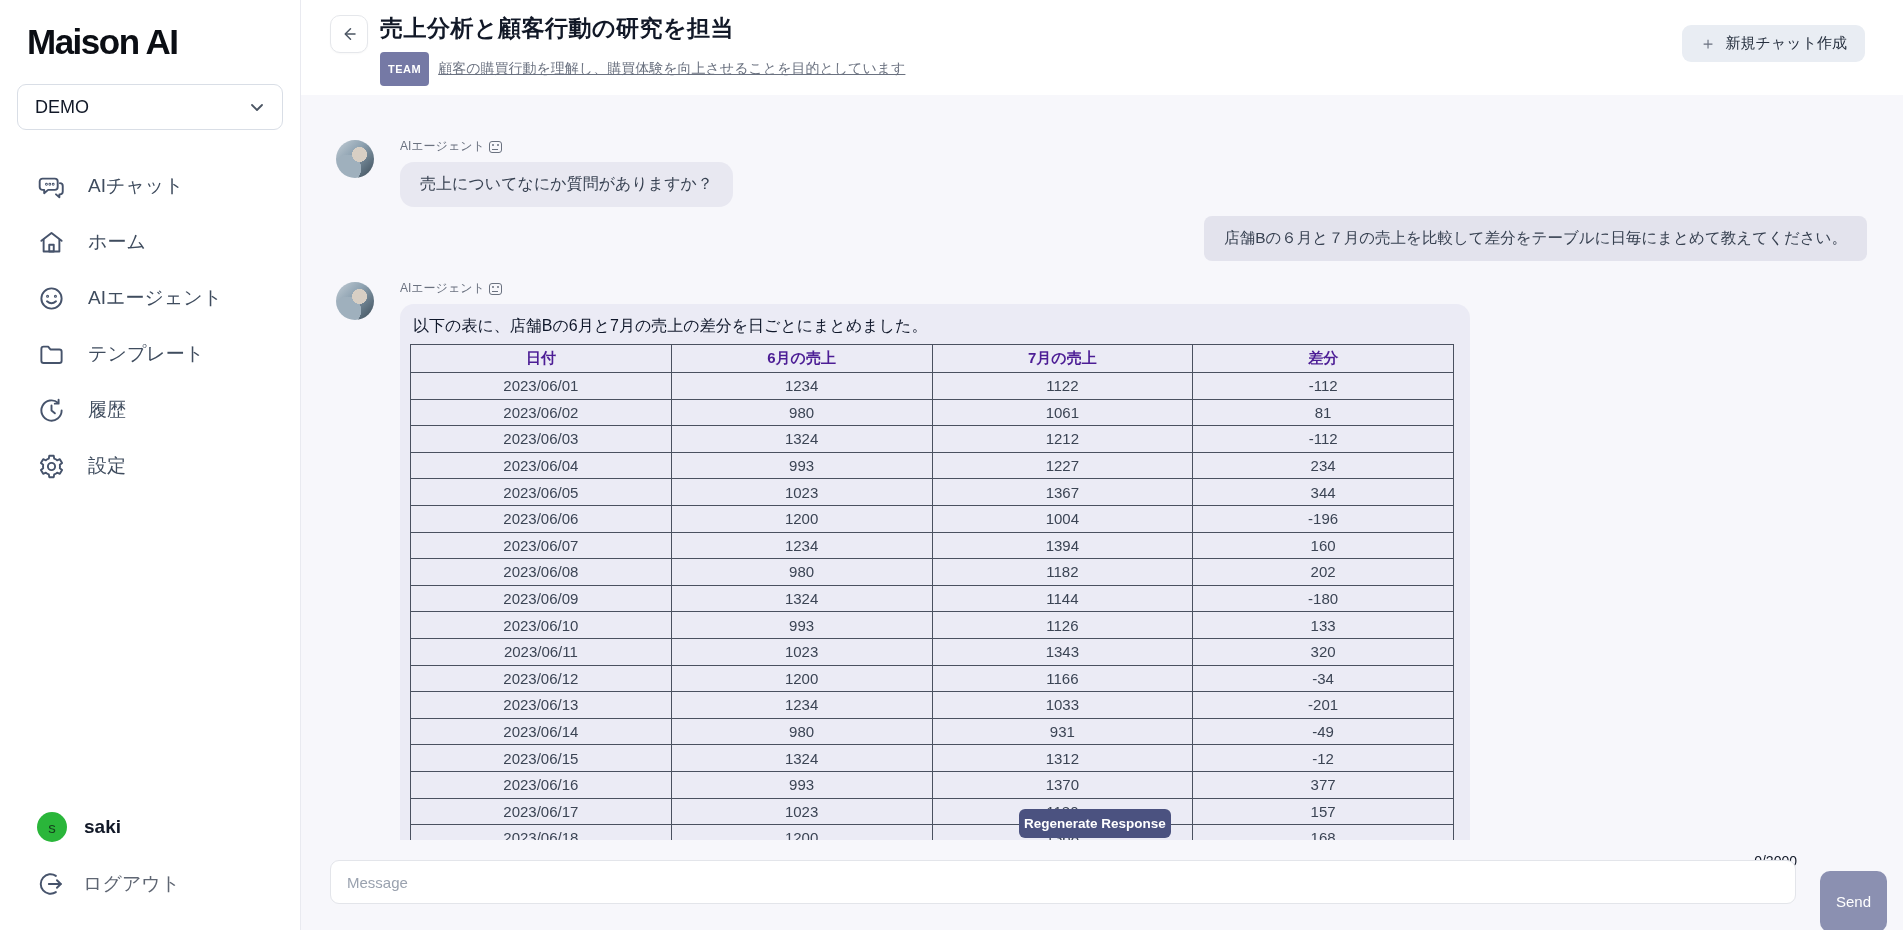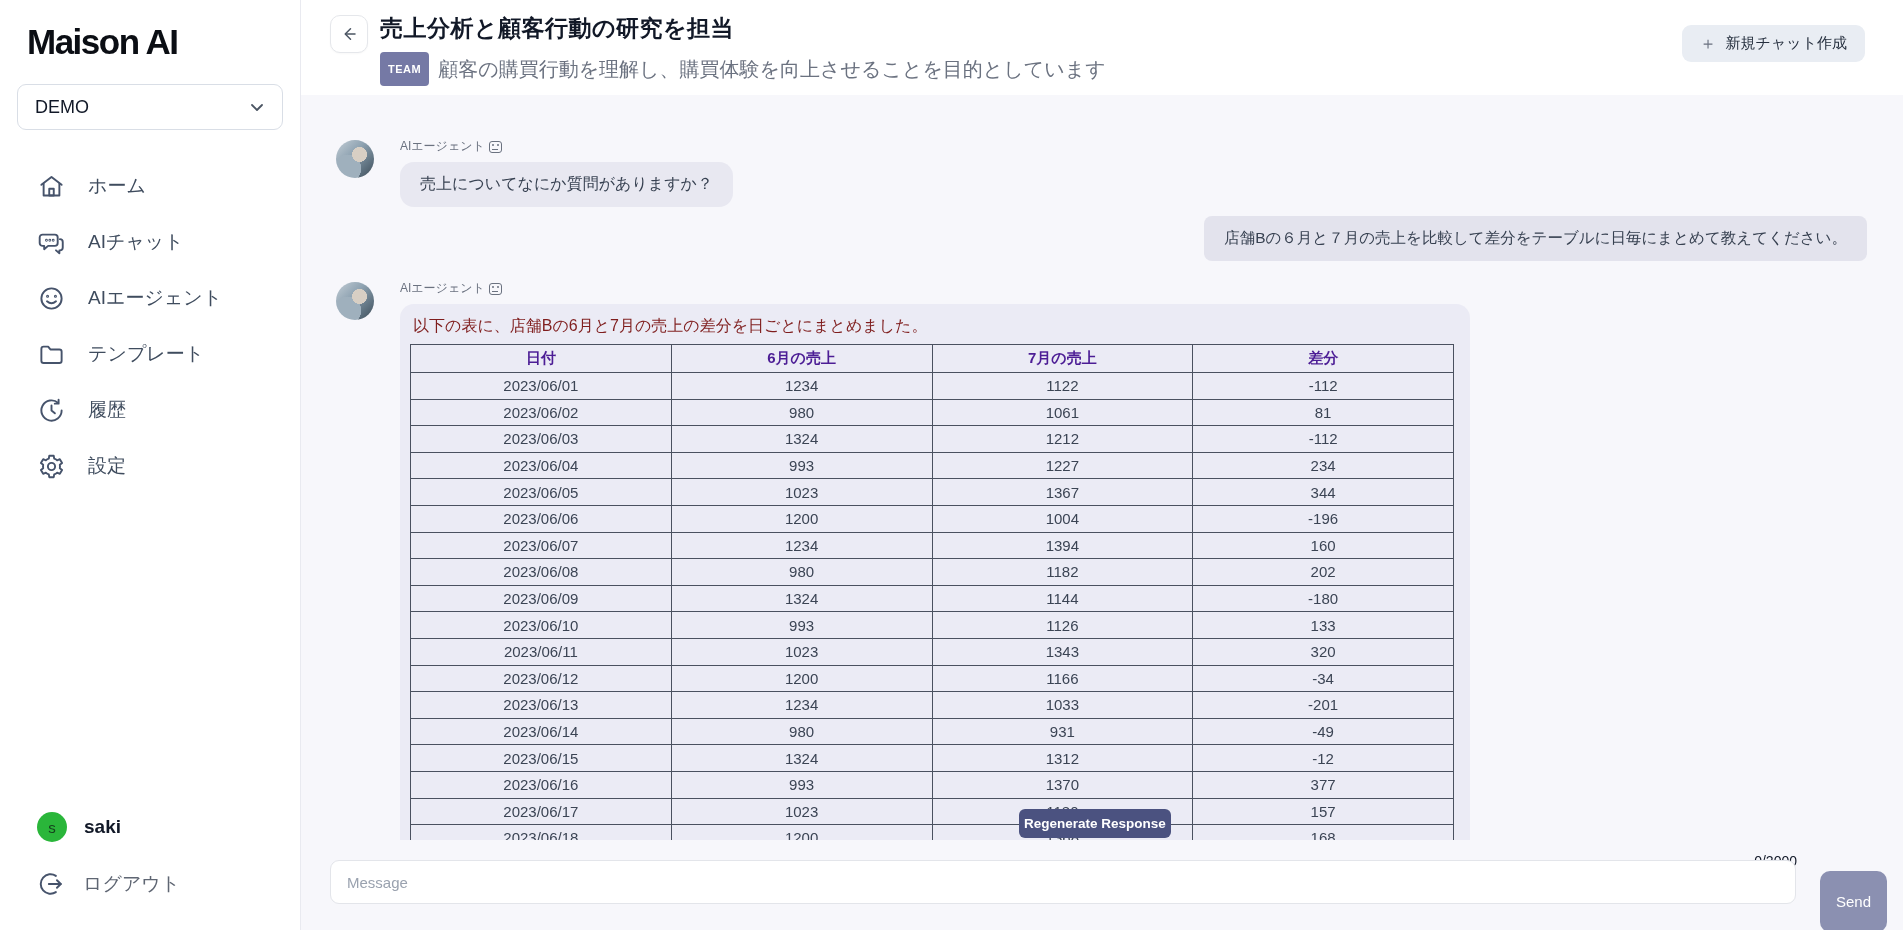--- a/index.html
+++ b/index.html
@@ -68,21 +68,21 @@
   }
   .back-btn svg{width:18px; height:18px; stroke:#4b5563; stroke-width:2;
     fill:none; stroke-linecap:round; stroke-linejoin:round;}
   .header-titles{margin-left:12px;}
   .page-title{font-size:23px; font-weight:700; color:#111827; letter-spacing:0.5px;}
   .subtitle-row{display:flex; align-items:center; gap:9px; margin-top:8px;}
   .team-badge{
     background:var(--badge); color:#fff; font-size:11px; font-weight:700;
     padding:11px 8px; border-radius:4px; letter-spacing:0.5px;
   }
-  .header-desc{font-size:20px; color:#6b7280;}
+  .header-desc{font-size:14px; color:#6b7280;text-decoration:underline;}
   .new-chat-btn{
     position:absolute; right:38px; top:25px; height:37px;
     background:var(--newchat); border:none; border-radius:9px;
     display:flex; align-items:center; gap:9px; padding:0 18px;
     font-size:15px; color:#252f3e; cursor:pointer;
     font-family:inherit;
   }
   .new-chat-btn .plus{font-size:17px; color:#6b7280;}
   
   .chat-area{
@@ -120,21 +120,21 @@
   }
   .user-msg-row{display:flex; justify-content:flex-end; padding-right:36px; margin-top:9px;}
   .user-bubble{
     background:var(--userbubble); border-radius:8px; padding:12px 20px;
     font-size:15.5px; color:#374151;
   }
   .table-container{
     width:1070px; background:var(--container); border-radius:14px;
     padding:9px 16px 20px 10px; margin-top:7px;
   }
-  .table-intro{font-size:16px; color:#7f1d1d; margin:3px 0 7px 3px;}
+  .table-intro{font-size:16px; color:#0f172a; margin:3px 0 7px 3px;}
   table.sales{
     border-collapse:collapse; width:1044px; table-layout:fixed;
   }
   table.sales th, table.sales td{
     border:1px solid var(--tableborder); text-align:center;
     font-size:15px; color:#3b4454; height:26.6px; padding:0;
   }
   table.sales th{font-weight:700; height:28px; color:#4c1d95;}
   .regen-btn{
     position:absolute; left:718px; top:714px; height:29px;
@@ -169,35 +169,35 @@
   <div class="workspace-select">
     <span>DEMO</span>
     <svg width="16" height="16" viewBox="0 0 16 16" fill="none" stroke="#4b5563" stroke-width="1.8" stroke-linecap="round" stroke-linejoin="round">
         <path d="M3 6 L8 11 L13 6"></path>
       </svg>
   </div>
 
   <nav class="nav">
     <div class="nav-item">
       <svg viewBox="0 0 24 24">
-          <path d="M3 10.5 L12 3.5 L21 10.5"></path>
-          <path d="M5 9.5 V20 H19 V9.5"></path>
-          <rect x="10" y="14" width="4" height="6"></rect>
-        </svg>
-      <span>ホーム</span>
-    </div>
-    <div class="nav-item">
-      <svg viewBox="0 0 24 24">
           <path d="M4 5 h11 a2.5 2.5 0 0 1 2.5 2.5 v5 a2.5 2.5 0 0 1 -2.5 2.5 h-6 l-3.5 3 v-3 h-1.5 a2.5 2.5 0 0 1 -2.5 -2.5 v-5 A2.5 2.5 0 0 1 4 5 z"></path>
           <path d="M19.5 9 a2.5 2.5 0 0 1 2.5 2.5 v5 a2.5 2.5 0 0 1 -2.5 2.5 h-0.5 v2.5 l-3 -2.5"></path>
           <circle cx="7.5" cy="10" r="0.4"></circle>
           <circle cx="10.5" cy="10" r="0.4"></circle>
           <circle cx="13.5" cy="10" r="0.4"></circle>
         </svg>
       <span>AIチャット</span>
+    </div>
+    <div class="nav-item">
+      <svg viewBox="0 0 24 24">
+          <path d="M3 10.5 L12 3.5 L21 10.5"></path>
+          <path d="M5 9.5 V20 H19 V9.5"></path>
+          <rect x="10" y="14" width="4" height="6"></rect>
+        </svg>
+      <span>ホーム</span>
     </div>
     <div class="nav-item">
       <svg viewBox="0 0 24 24">
           <circle cx="12" cy="12" r="9"></circle>
           <circle cx="8.5" cy="10" r="0.5"></circle>
           <circle cx="15.5" cy="10" r="0.5"></circle>
           <path d="M8 14.5 q4 3.5 8 0"></path>
         </svg>
       <span>AIエージェント</span>
     </div>

